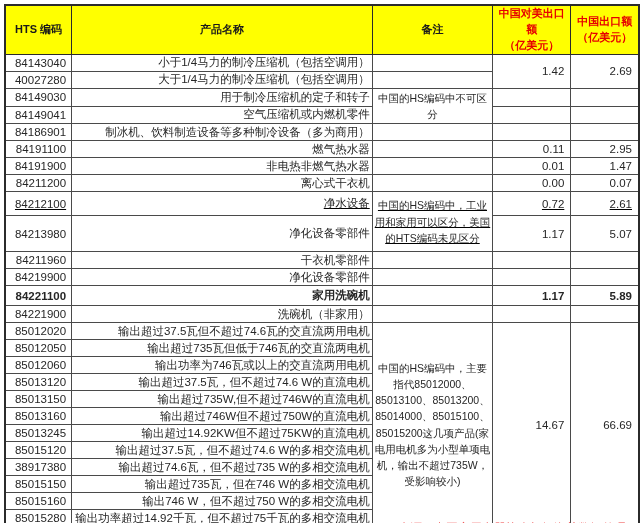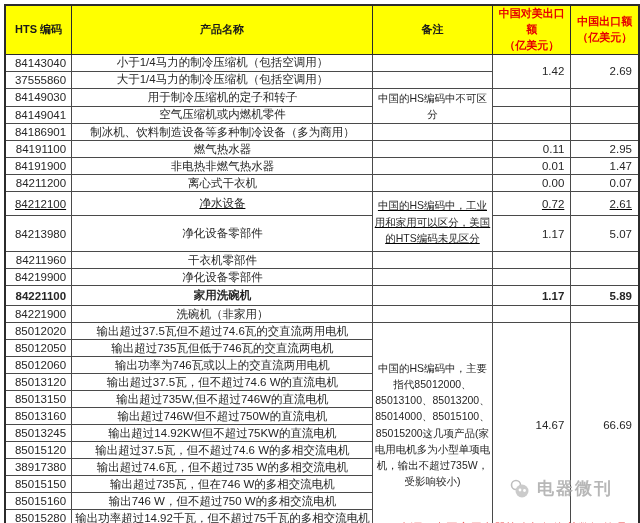--- a/index.html
+++ b/index.html
@@ -25,21 +25,21 @@
     text-align:center; vertical-align:middle;
     line-height:1.45; padding:0 1px;
     border:1px solid #2b2b2b;
   }
   thead th.red { color:var(--accent-red, #e60000); }
   tbody td {
     height:17px; font-size:11px; color:#262626;
     white-space:nowrap; vertical-align:middle;
   }
   td.c-code   { text-align:right; padding:0 5px 0 2px; font-size:11.5px;margin-left:16px; }
-  td.c-product{ text-align:center;  padding:0 2px 0 3px; font-size:11.5px; }
+  td.c-product{ text-align:right;  padding:0 2px 0 3px; font-size:11.5px; }
   td.c-remark { text-align:center; white-space:normal; font-size:10.5px;
                 line-height:1.55; padding:1px 2px; }
   td.c-num    { text-align:right; padding:0 6px 0 2px; font-size:11.5px; }
   .source-note {
     position:absolute; left:398px; top:520px;
     font-size:12px; color:#ef4444; white-space:nowrap;
   }
   .watermark {
     position:absolute; left:508px; top:477px;
     display:flex; align-items:center; gap:5px;
@@ -78,21 +78,21 @@
     </thead>
     <tbody>
         <tr>
           <td class="c-code">84143040</td>
           <td class="c-product">小于1/4马力的制冷压缩机（包括空调用）</td>
           <td class="c-remark"></td>
           <td class="c-num" rowspan="2">1.42</td>
           <td class="c-num" rowspan="2">2.69</td>
         </tr>
         <tr>
-          <td class="c-code">37555860</td>
+          <td class="c-code">40027280</td>
           <td class="c-product">大于1/4马力的制冷压缩机（包括空调用）</td>
           <td class="c-remark"></td>
         </tr>
         <tr>
           <td class="c-code">84149030</td>
           <td class="c-product">用于制冷压缩机的定子和转子</td>
           <td class="c-remark" rowspan="2">中国的HS编码中不可区分</td>
           <td class="c-num"></td>
           <td class="c-num"></td>
         </tr>
@@ -220,23 +220,14 @@
         </tr>
         <tr>
           <td class="c-code">85015280</td>
           <td class="c-product">输出功率超过14.92千瓦，但不超过75千瓦的多相交流电机</td>
         </tr>
       </tbody>
   </table>
 
   <div class="source-note">来源：中国家用电器协会根据海关数据整理</div>
 
-  <div class="watermark">
-    <svg width="24" height="22" viewBox="0 0 24 22">
-      <circle cx="8" cy="7" r="4.5" fill="none" stroke="#b8b8b8" stroke-width="1.6"></circle>
-      <circle cx="14" cy="13" r="6.5" fill="#c6c6c6"></circle>
-      <circle cx="12" cy="12" r="1.4" fill="#ffffff"></circle>
-      <circle cx="16.5" cy="12.5" r="1.4" fill="#ffffff"></circle>
-    </svg>
-    <span>电器微刊</span>
-  </div>
 
 </div>
 
 </body></html>

